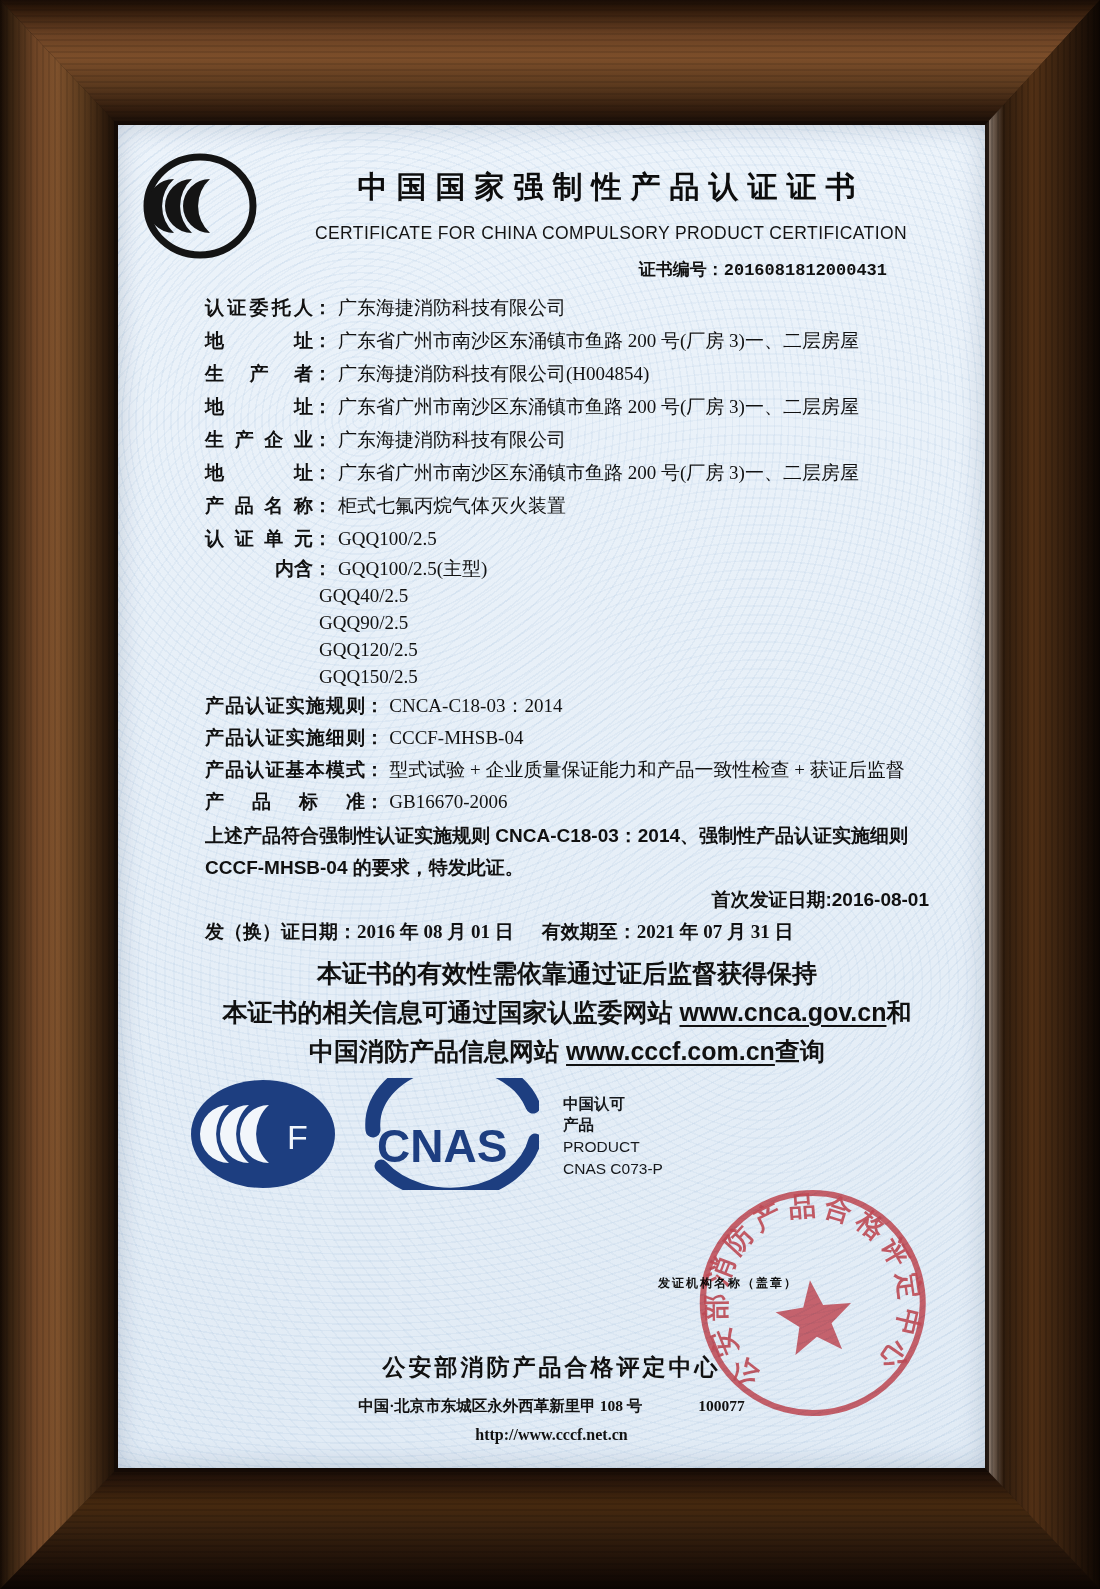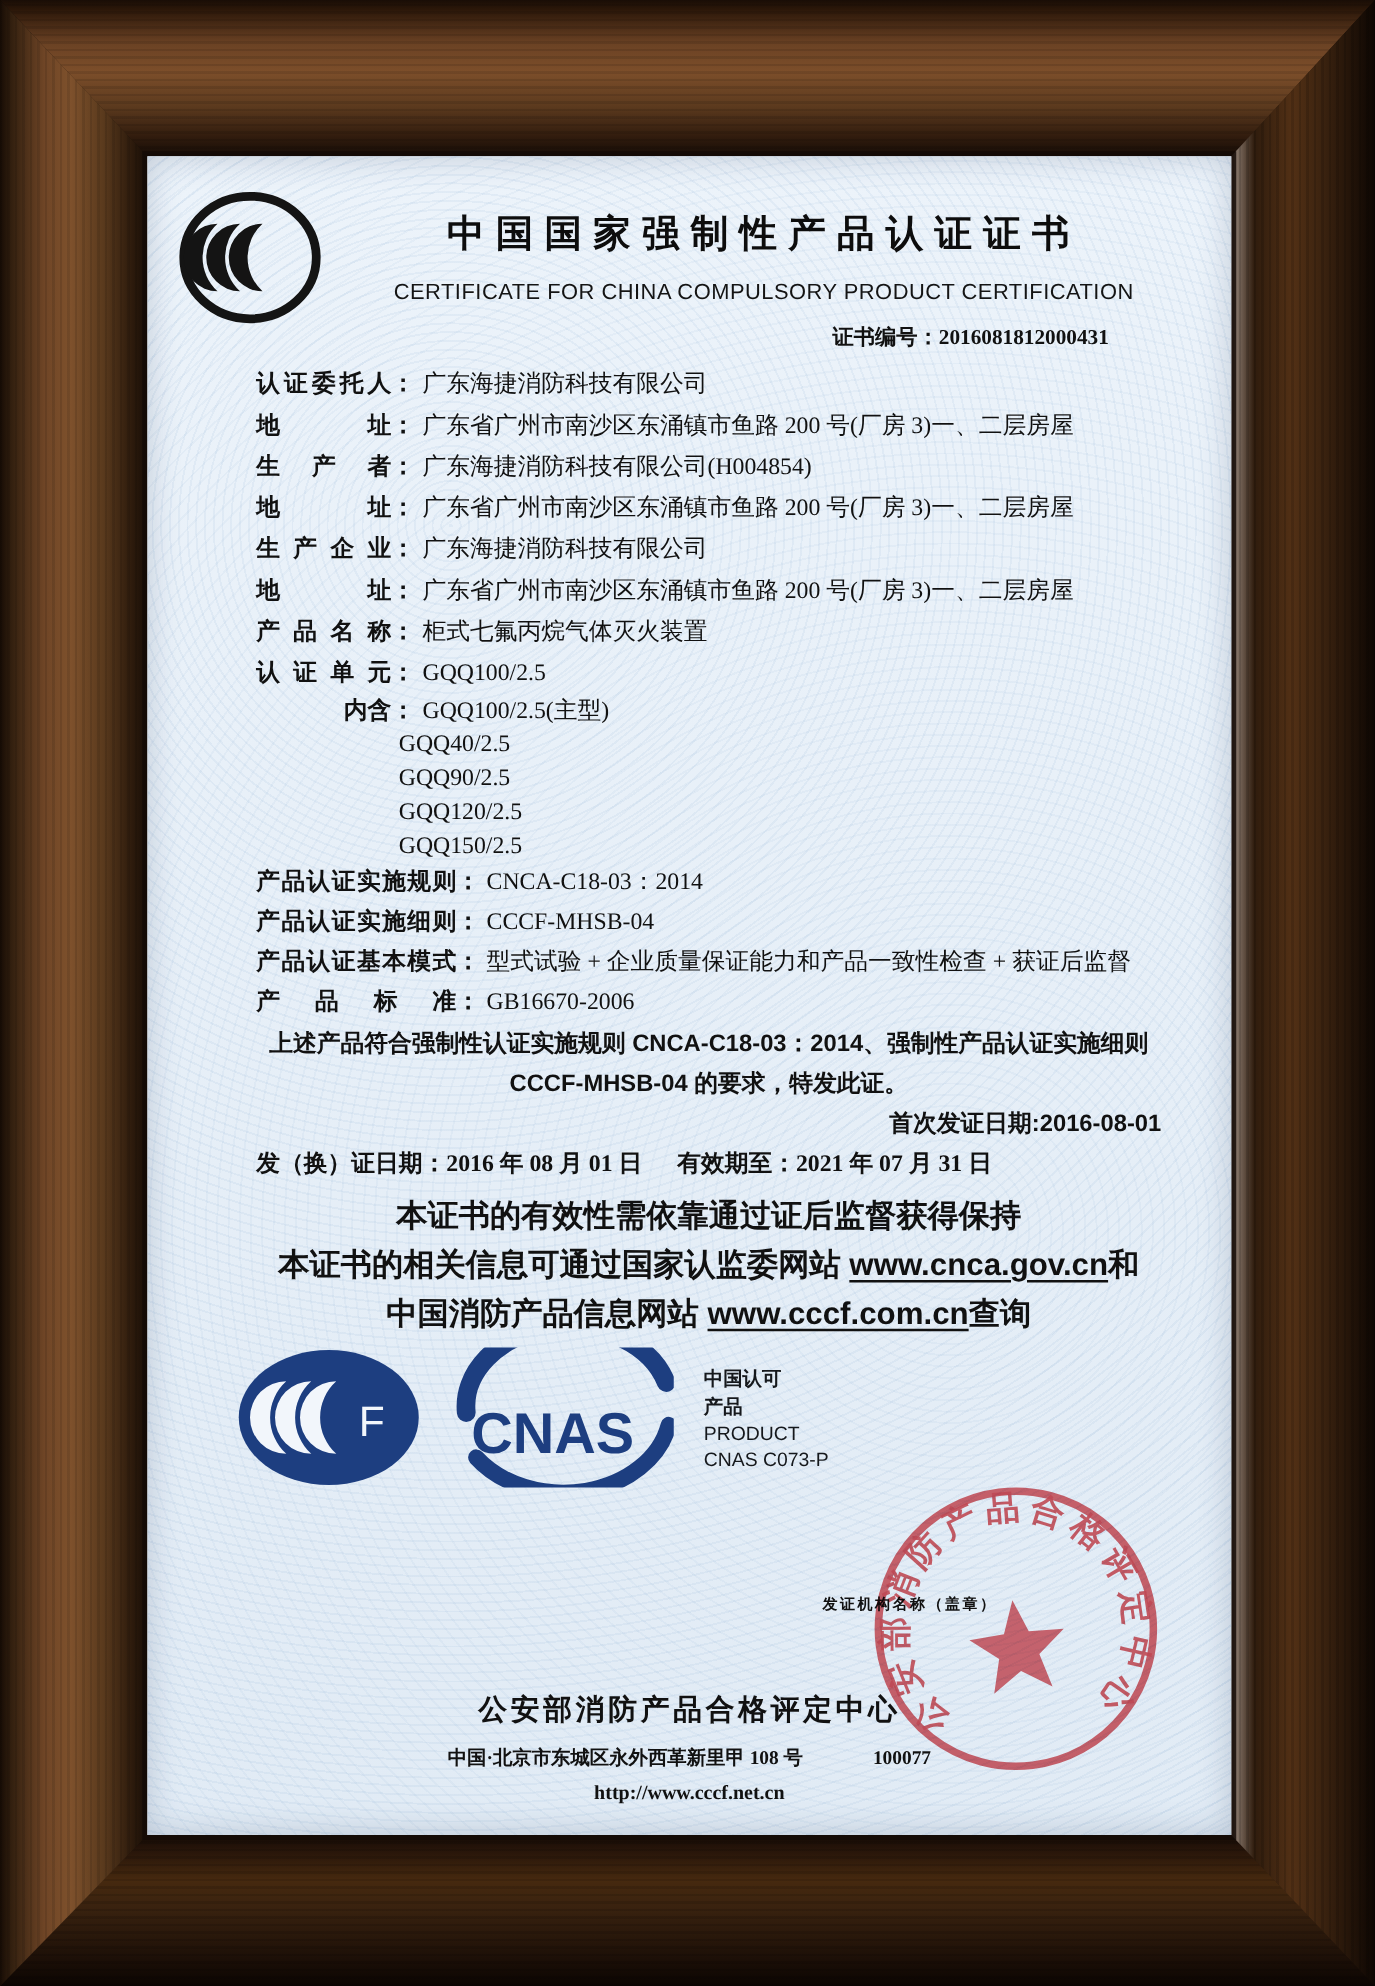--- a/index.html
+++ b/index.html
@@ -38,35 +38,35 @@
       linear-gradient(#ecf3fa,#e1ebf5);
     box-shadow:inset 0 0 26px rgba(35,55,85,.22), 0 0 0 4px rgba(20,11,6,.85);}
   .content{position:absolute;inset:0;padding:26px 56px 0 87px;}
 
   
   .ccc-mark{position:absolute;left:24px;top:26px;}
   .title-cn{margin:16px 0 0 88px;text-align:center;font-size:30px;font-weight:bold;
             letter-spacing:9px;color:#0d0d0d;}
   .title-en{margin:15px 0 0 88px;text-align:center;font-size:17.5px;letter-spacing:.4px;color:#141414;}
   .cert-no{margin:14px 42px 0 0;text-align:right;font-size:17px;font-weight:bold;
-           font-family:Liberation Serif, serif;}
+           font-family:Liberation Mono, monospace;}
 
   
   .rows{margin-top:10px;}
   .row{display:flex;font-size:19px;line-height:33px;}
   .lab{width:108px;flex:0 0 108px;font-weight:bold;text-align:justify;text-align-last:justify;white-space:nowrap;}
   .cl{font-weight:bold;}
   .val{flex:1;font-family:"Liberation Serif",serif;padding-left:6px;}
   .row.inner,.row.model{line-height:27px;align-items:flex-end;}
   .row.inner .lab{text-align-last:right;}
   .wrow{margin:0;font-size:19px;line-height:32px;}
   .wlab{display:inline-block;width:160px;font-weight:bold;text-align:justify;text-align-last:justify;
         white-space:nowrap;vertical-align:top;}
   .wval{font-family:"Liberation Serif",serif;}
-  .statement{margin:2px 0 0 0;font-size:19px;font-weight:bold;line-height:32px;text-align:center;}
+  .statement{margin:2px 0 0 0;font-size:19px;font-weight:bold;line-height:32px;}
   .first-issue{margin:0 0 0 60px;font-size:19px;font-weight:bold;line-height:32px;text-align:right;}
   .dates{display:flex;gap:28px;font-size:19px;font-weight:bold;line-height:32px;
          font-family:"Liberation Serif",serif;}
   .notices{margin-top:6px;text-align:center;}
   .notice{font-size:25px;font-weight:bold;line-height:39px;}
   .notice .u{text-decoration:underline;text-underline-offset:4px;font-family:"Liberation Sans",sans-serif;margin-top:26px;}
 
   
   .logos{display:flex;align-items:center;gap:24px;margin:6px 0 0 -18px;}
   .accred{font-size:15.5px;line-height:1.4;color:#15181c;}

